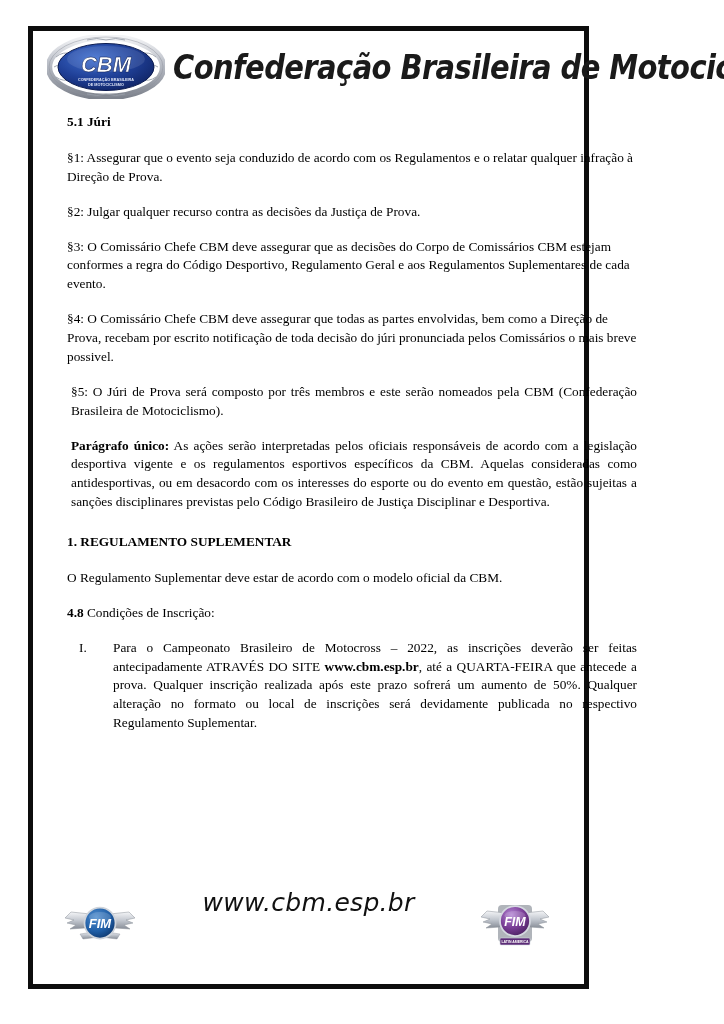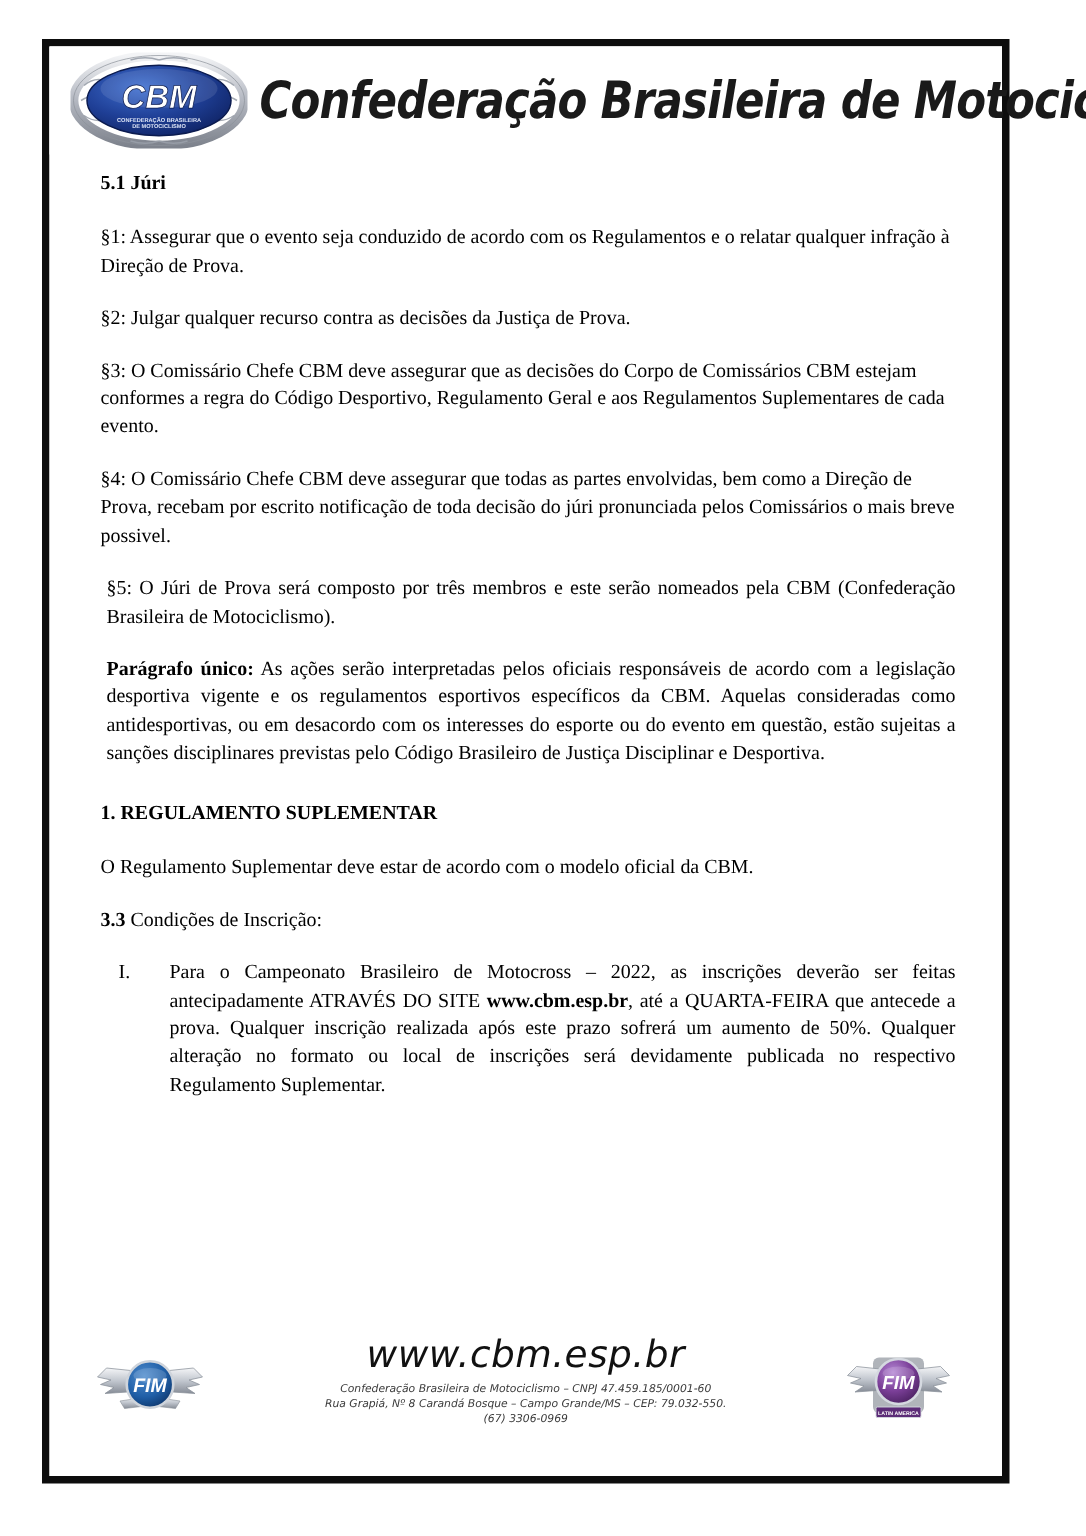--- a/index.html
+++ b/index.html
@@ -18,21 +18,21 @@
     position: relative;
     width: 724px;
     height: 1024px;
     background: #ffffff;
     overflow: hidden;
   }
   #frame {
     position: absolute;
     left: 28px;
     top: 26px;
-    width: 645px;
+    width: 561px;
     height: 963px;
     border: 5px solid #0d0d0d;
     background: #ffffff;
   }
   #frame-inner {
     position: absolute;
     inset: 0;
     border: 2px solid #ffffff;
   }
 
@@ -229,21 +229,21 @@
 
       <p class="para-j">
         <b>Parágrafo único:</b><span> As ações serão interpretadas pelos oficiais responsáveis de acordo com a legislação desportiva vigente e os regulamentos esportivos específicos da CBM. Aquelas consideradas como antidesportivas, ou em desacordo com os interesses do esporte ou do evento em questão, estão sujeitas a sanções disciplinares previstas pelo Código Brasileiro de Justiça Disciplinar e Desportiva.</span>
       </p>
 
       <p class="h-sec gap-sec">1. REGULAMENTO SUPLEMENTAR</p>
 
       <p class="para">O Regulamento Suplementar deve estar de acordo com o modelo oficial da CBM.</p>
 
       <p class="para">
-        <b>3.3</b><span> Condições de Inscrição:</span>
+        <b>4.8</b><span> Condições de Inscrição:</span>
       </p>
 
       <ol class="rlist">
         <li>
           <span class="rnum">I.</span><span>Para o Campeonato Brasileiro de Motocross – 2022, as inscrições deverão ser feitas antecipadamente ATRAVÉS DO SITE </span><b>www.cbm.esp.br</b><span>, até a QUARTA-FEIRA que antecede a prova. Qualquer inscrição realizada após este prazo sofrerá um aumento de 50%. Qualquer alteração no formato ou local de inscrições será devidamente publicada no respectivo Regulamento Suplementar.</span>
         </li>
       </ol>
     </div>
 
     <div class="footer">
@@ -274,25 +274,20 @@
           </g>
 
           <circle cx="74" cy="50" r="31" fill="url(#fimBlueG)" stroke="#cfd4db" stroke-width="3.5"></circle>
           <ellipse cx="74" cy="38" rx="22" ry="10" fill="#ffffff" opacity="0.16"></ellipse>
           <text x="74" y="60" text-anchor="middle" font-family="Liberation Sans, sans-serif" font-size="26" font-weight="bold" font-style="italic" fill="#ffffff">FIM</text>
         </svg>
       </div>
 
       <div class="footer-site">www.cbm.esp.br</div>
 
-      <div class="footer-lines">
-        <div>Confederação Brasileira de Motociclismo – CNPJ 47.459.185/0001-60</div>
-        <div>Rua Grapiá, Nº 8 Carandá Bosque – Campo Grande/MS – CEP: 79.032-550.</div>
-        <div>(67) 3306-0969</div>
-      </div>
 
       <div class="fim-right">
         <svg viewBox="0 0 148 112" width="74" height="56" aria-hidden="true">
           <defs>
             <linearGradient id="wingG2" x1="0" y1="0" x2="0" y2="1">
               <stop offset="0%" stop-color="#f4f5f7"></stop>
               <stop offset="50%" stop-color="#c2c7cf"></stop>
               <stop offset="100%" stop-color="#878d97"></stop>
             </linearGradient>
             <radialGradient id="fimPurpG" cx="38%" cy="30%" r="75%">

